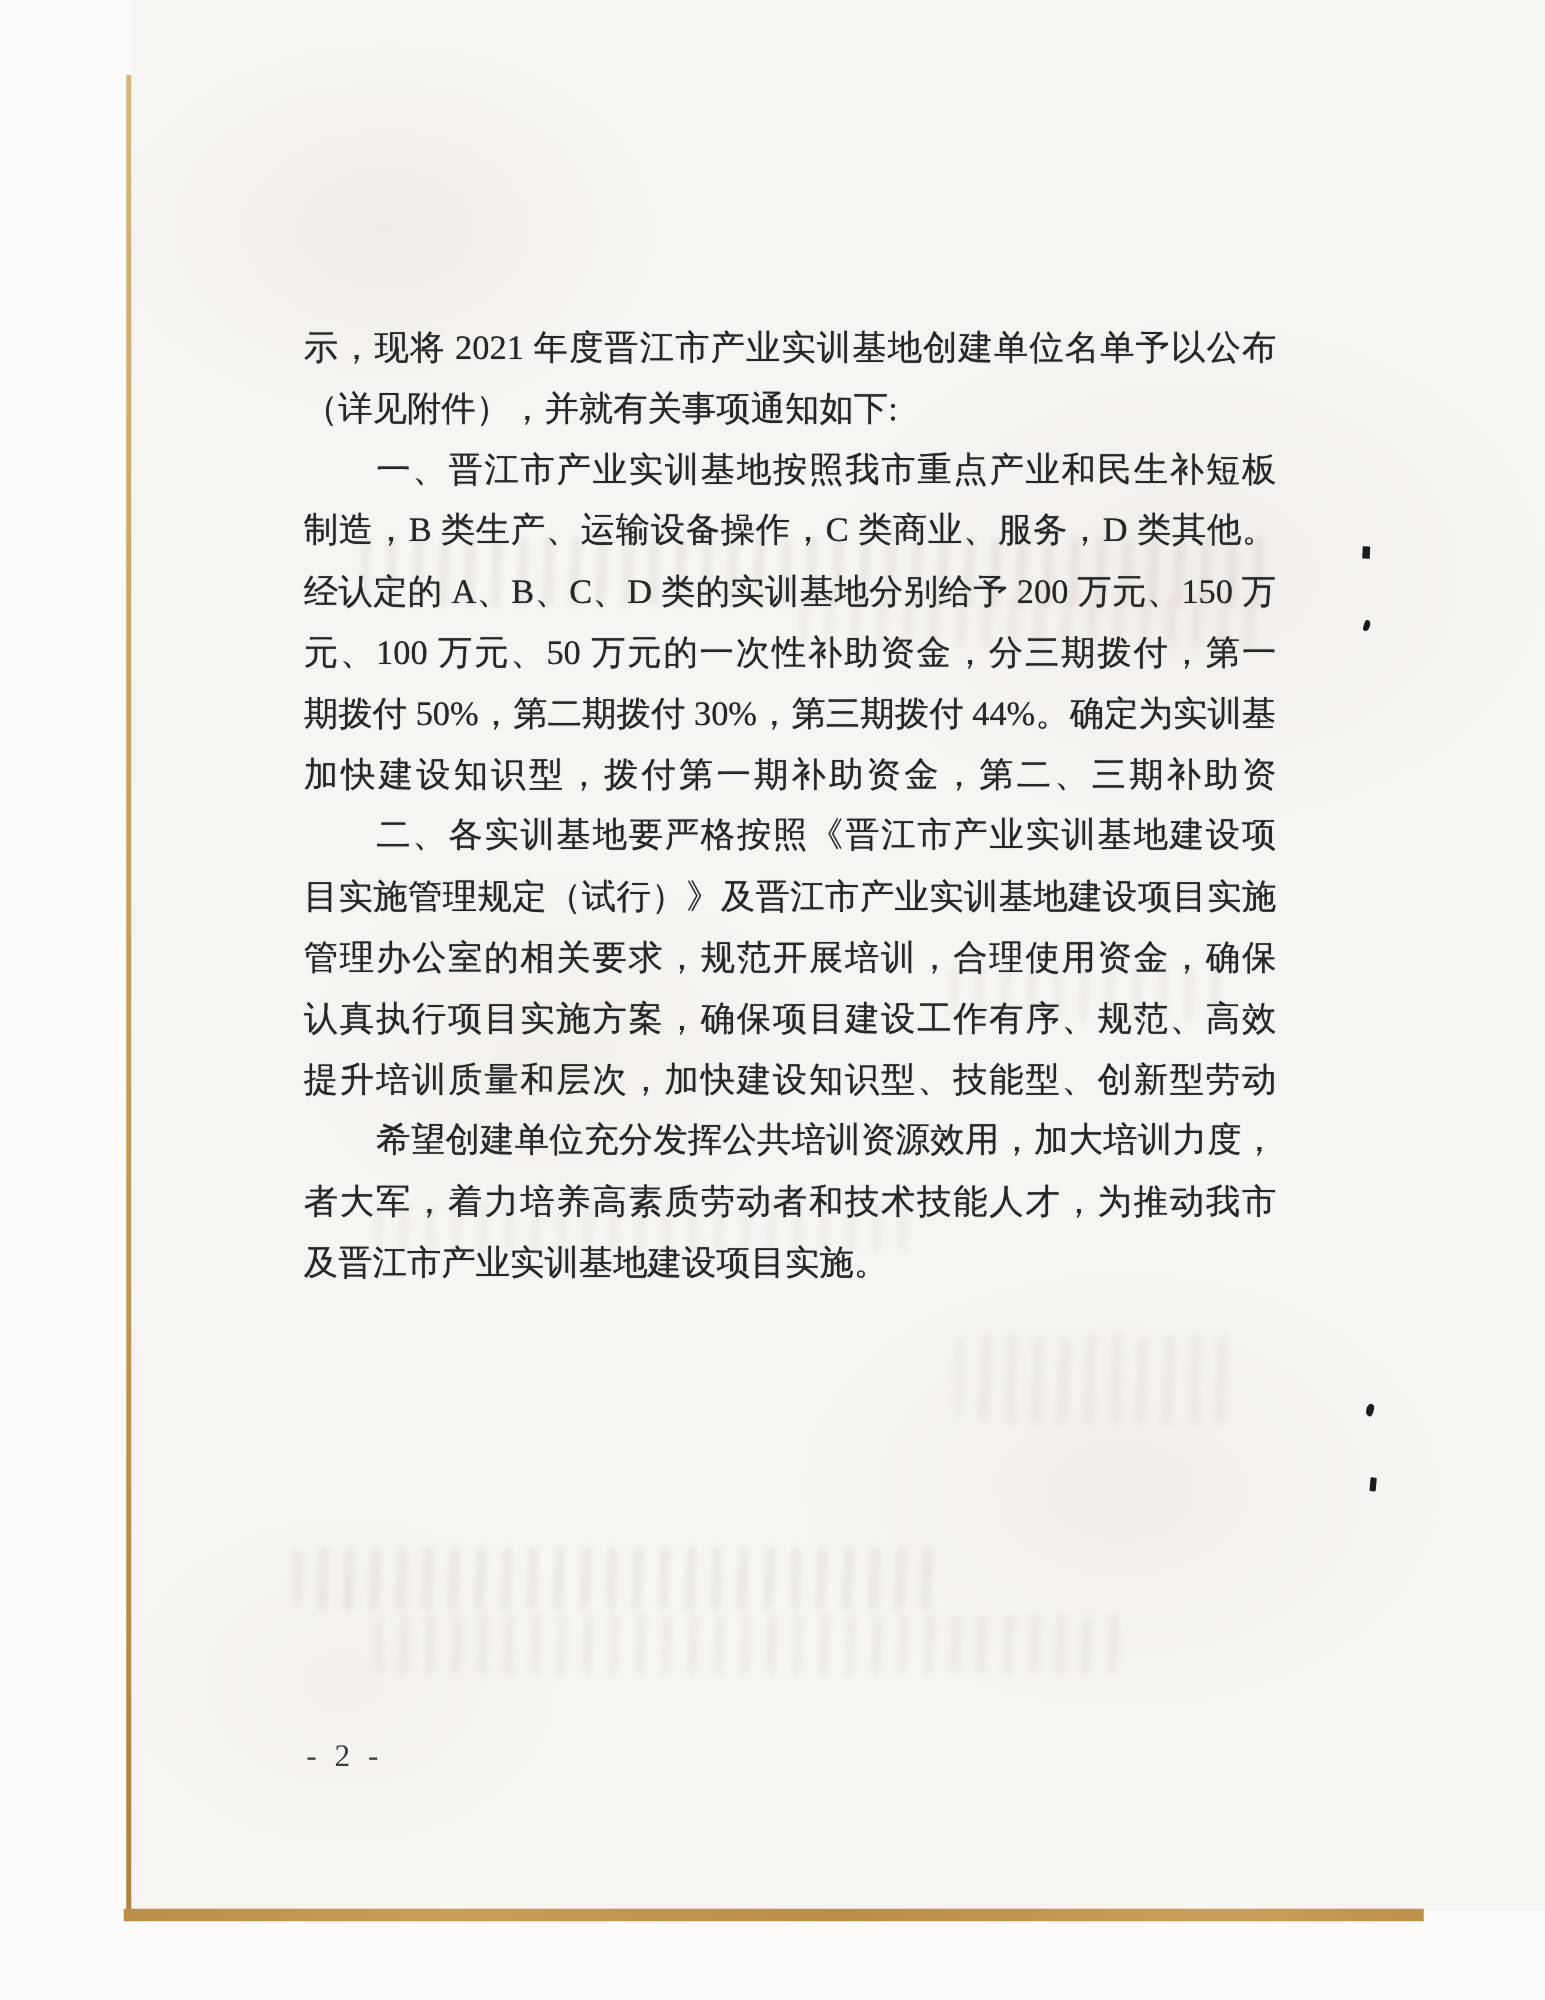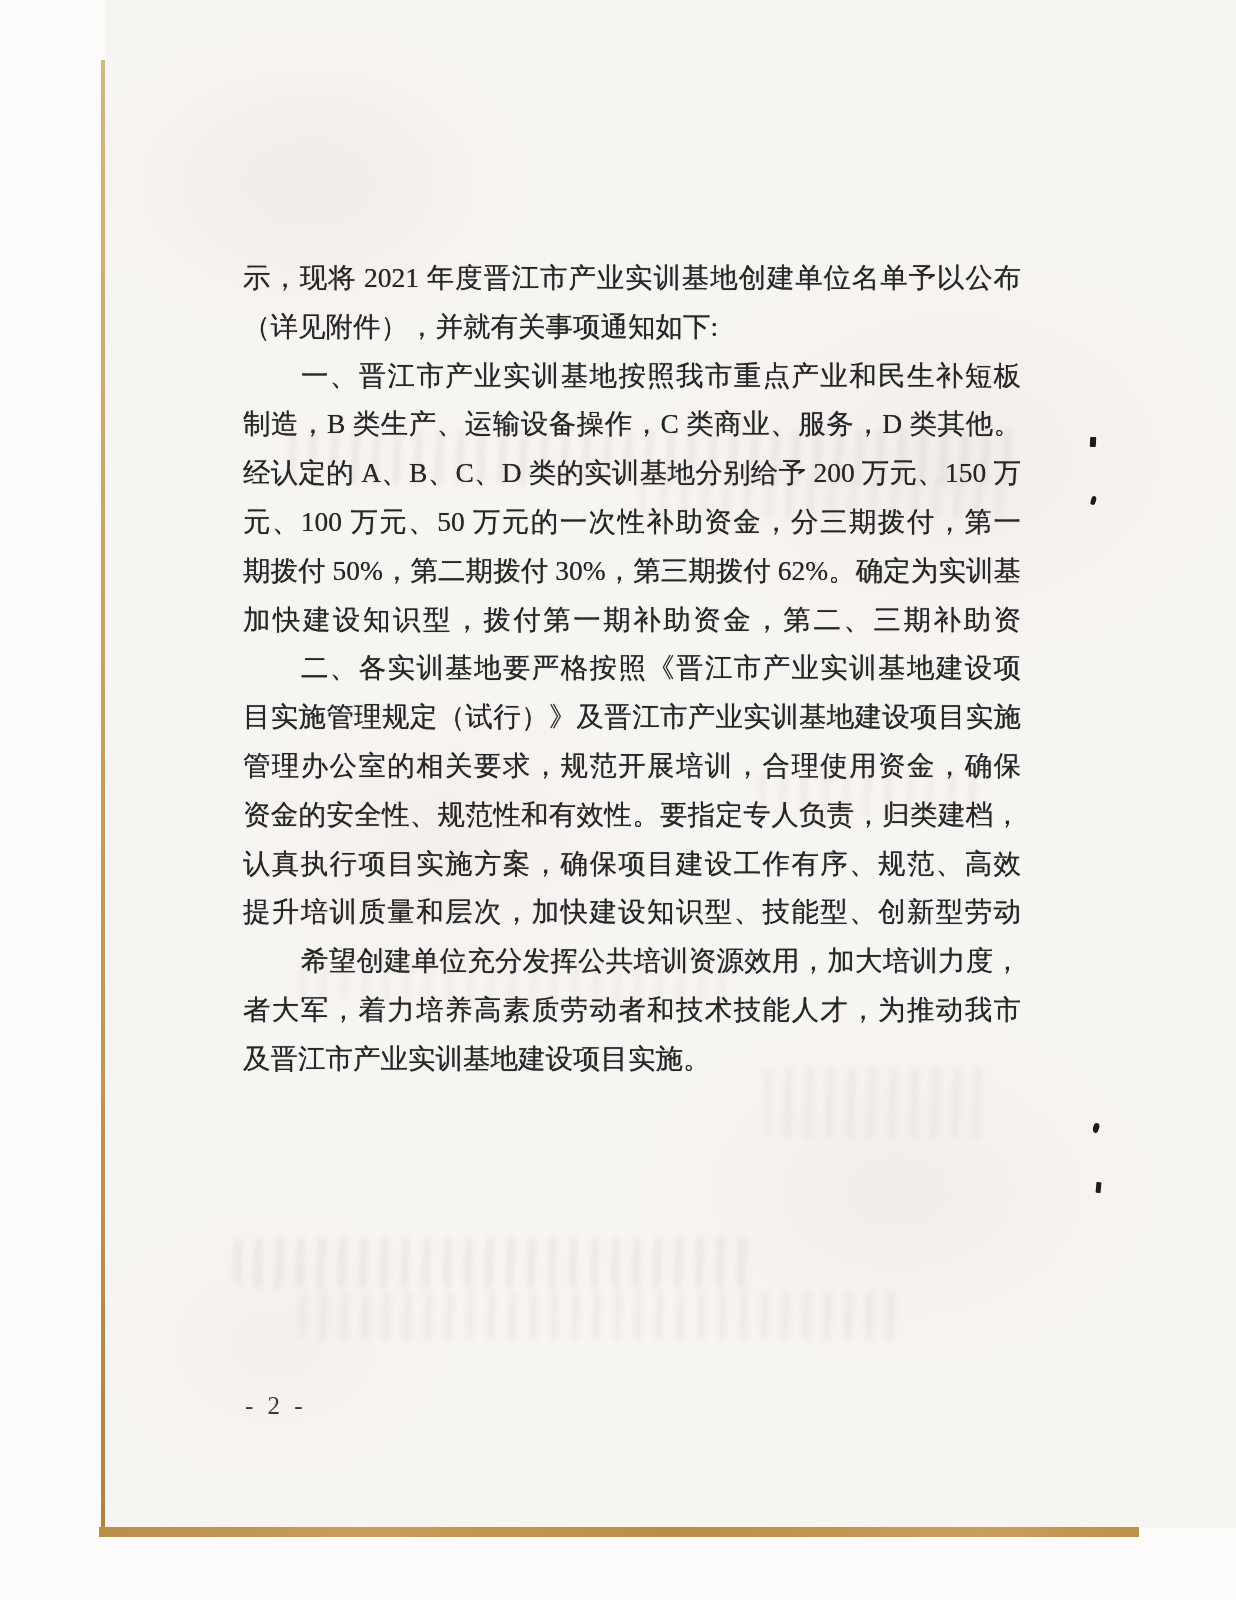--- a/index.html
+++ b/index.html
@@ -118,26 +118,25 @@
   <div class="ghost g6"></div>
   <div class="ghost g7"></div>
 
   <div class="text-block">
     <div class="line j">示，现将 2021 年度晋江市产业实训基地创建单位名单予以公布</div>
     <div class="line short">（详见附件），并就有关事项通知如下:</div>
     <div class="line j indent">一、晋江市产业实训基地按照我市重点产业和民生补短板</div>
     <div class="line j">制造，B 类生产、运输设备操作，C 类商业、服务，D 类其他。</div>
     <div class="line j">经认定的 A、B、C、D 类的实训基地分别给予 200 万元、150 万</div>
     <div class="line j">元、100 万元、50 万元的一次性补助资金，分三期拨付，第一</div>
-    <div class="line j">期拨付 50%，第二期拨付 30%，第三期拨付 62%。确定为实训基</div>
+    <div class="line j">期拨付 50%，第二期拨付 30%，第三期拨付 44%。确定为实训基</div>
     <div class="line j">加快建设知识型，拨付第一期补助资金，第二、三期补助资</div>
     <div class="line j indent">二、各实训基地要严格按照《晋江市产业实训基地建设项</div>
     <div class="line j">目实施管理规定（试行）》及晋江市产业实训基地建设项目实施</div>
     <div class="line j">管理办公室的相关要求，规范开展培训，合理使用资金，确保</div>
-    <div class="line j">资金的安全性、规范性和有效性。要指定专人负责，归类建档，</div>
     <div class="line j">认真执行项目实施方案，确保项目建设工作有序、规范、高效</div>
     <div class="line j">提升培训质量和层次，加快建设知识型、技能型、创新型劳动</div>
     <div class="line j indent">希望创建单位充分发挥公共培训资源效用，加大培训力度，</div>
     <div class="line j">者大军，着力培养高素质劳动者和技术技能人才，为推动我市</div>
     <div class="line short">及晋江市产业实训基地建设项目实施。</div>
   </div>
 
   <div class="page-num">- 2 -</div>
 
   <div class="speck s1"></div>

